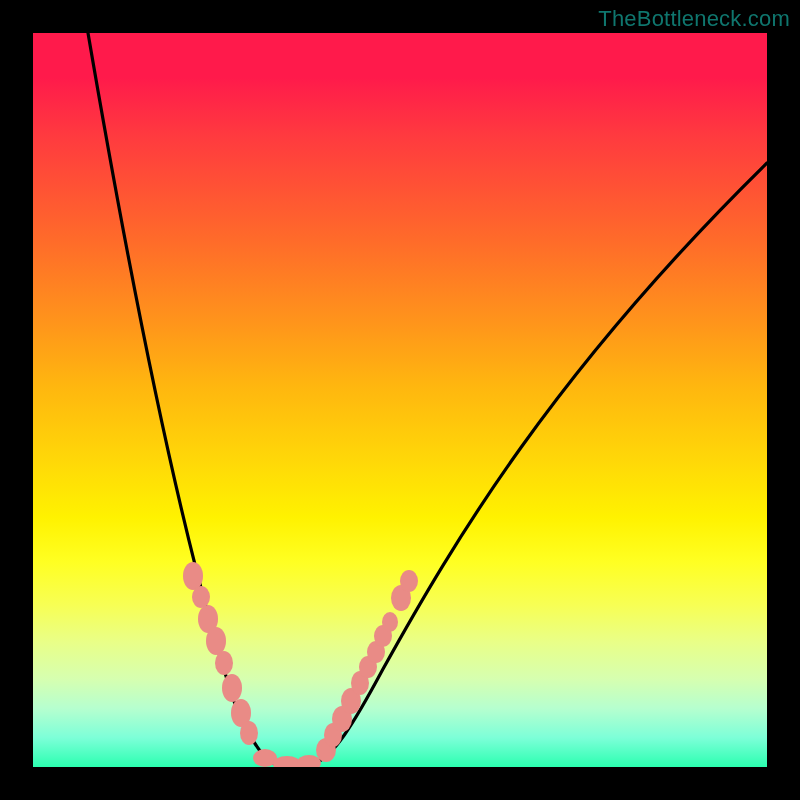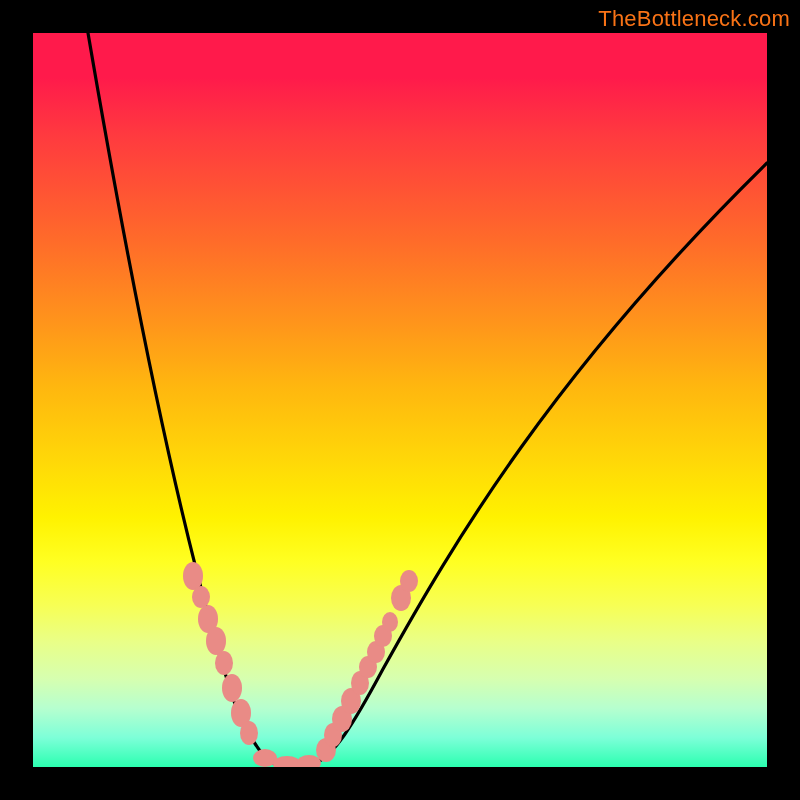--- a/index.html
+++ b/index.html
@@ -9,21 +9,21 @@
     width: 800px;
     height: 800px;
     background: #000;
   }
   .watermark {
     position: absolute;
     top: 6px;
     right: 10px;
     font-family: Arial, Helvetica, sans-serif;
     font-size: 22px;
-    color: #f97316;
+    color: #0f766e;
     letter-spacing: 0.2px;
     font-weight: 500;
   }
   .plot {
     position: absolute;
     left: 33px;
     top: 33px;
     width: 734px;
     height: 734px;
   }

